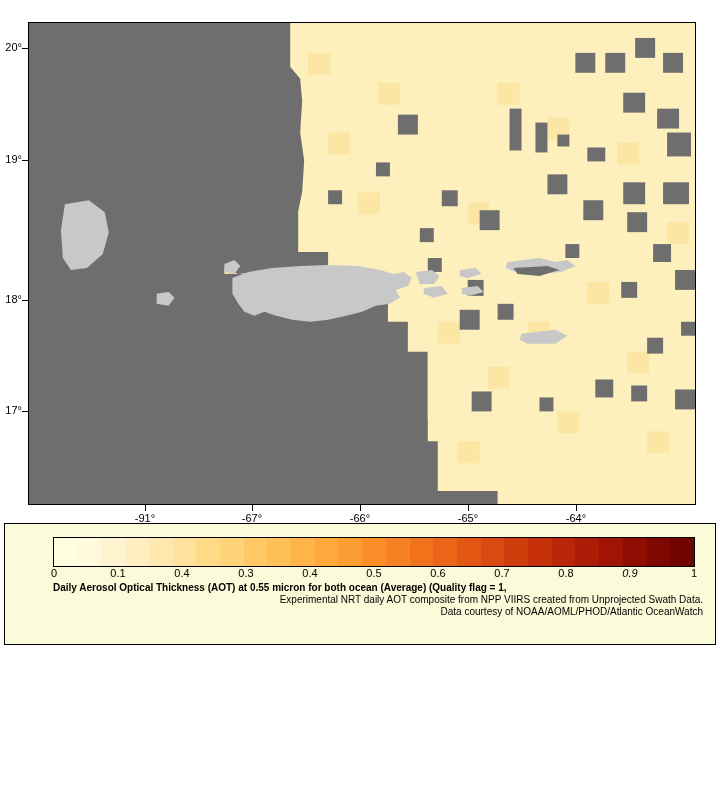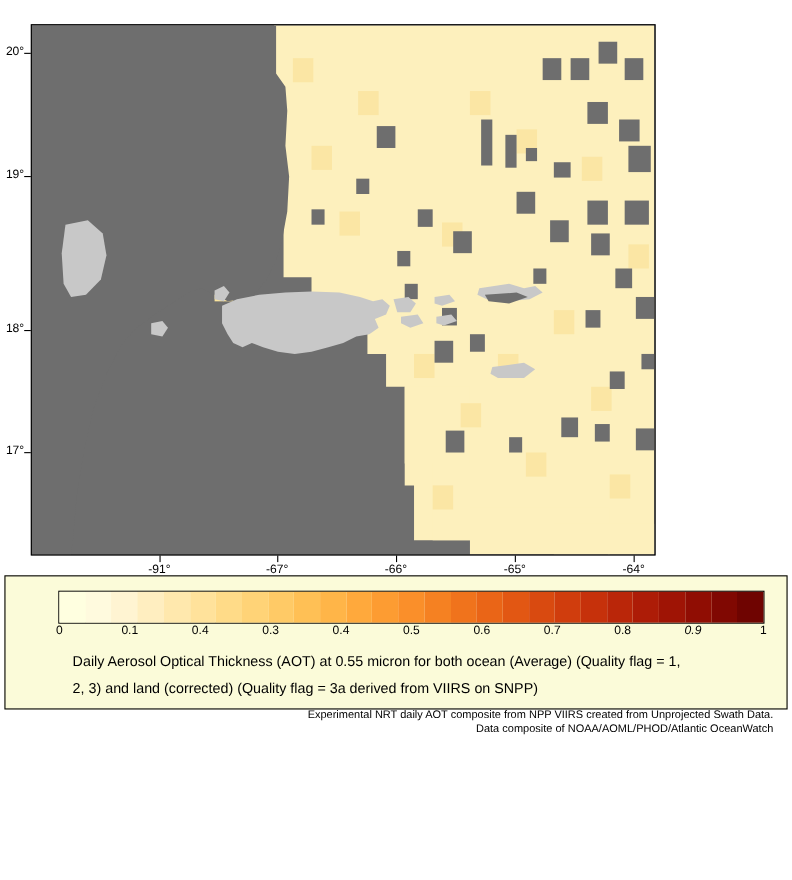--- a/index.html
+++ b/index.html
@@ -20,21 +20,21 @@
     width: 720px;
     height: 800px;
     background: #ffffff;
   }
 
   
   .map-wrap {
     position: absolute;
     left: 28px;
     top: 22px;
-    width: 568px;
+    width: 668px;
     height: 483px;
   }
   .map-frame {
     position: absolute;
     left: 0; top: 0;
     width: 100%;
     height: 100%;
     border: 1px solid #000;
     box-sizing: border-box;
     overflow: hidden;
@@ -105,25 +105,25 @@
     transform: translateX(-50%);
     white-space: nowrap;
   }
   .legend-text {
     position: absolute;
     left: 48px;
     top: 58px;
     width: 650px;
   }
   .legend-title {
-    font-size: 13px;
-    font-weight: normal;
+    font-size: 10px;
+    font-weight: bold;
     color: #000;
     line-height: 12px;
-    margin: 13px;
+    margin: 0;
   }
   .legend-sub {
     font-size: 10px;
     color: #000;
     line-height: 12px;
     margin: 0;
     text-align: right;
   }
 </style>
 </head>
@@ -312,19 +312,18 @@
         <span class="cb-tick-label" style="left: 369px;">0.5</span>
         <span class="cb-tick-label" style="left: 433px;">0.6</span>
         <span class="cb-tick-label" style="left: 497px;">0.7</span>
         <span class="cb-tick-label" style="left: 561px;">0.8</span>
         <span class="cb-tick-label" style="left: 625px; font-style: italic;">0.9</span>
         <span class="cb-tick-label" style="left: 689px;">1</span>
       </div>
 
     <div class="legend-text">
       <p class="legend-title">Daily Aerosol Optical Thickness (AOT) at 0.55 micron for both ocean (Average) (Quality flag = 1,</p>
-      <p class="legend-title">2, 3) and land (corrected) (Quality flag = 3a derived from VIIRS on SNPP)</p>
       <p class="legend-sub">Experimental NRT daily AOT composite from NPP VIIRS created from Unprojected Swath Data.</p>
-      <p class="legend-sub">Data composite of NOAA/AOML/PHOD/Atlantic OceanWatch</p>
+      <p class="legend-sub">Data courtesy of NOAA/AOML/PHOD/Atlantic OceanWatch</p>
     </div>
   </div>
 
 </div>
 
 </body></html>

